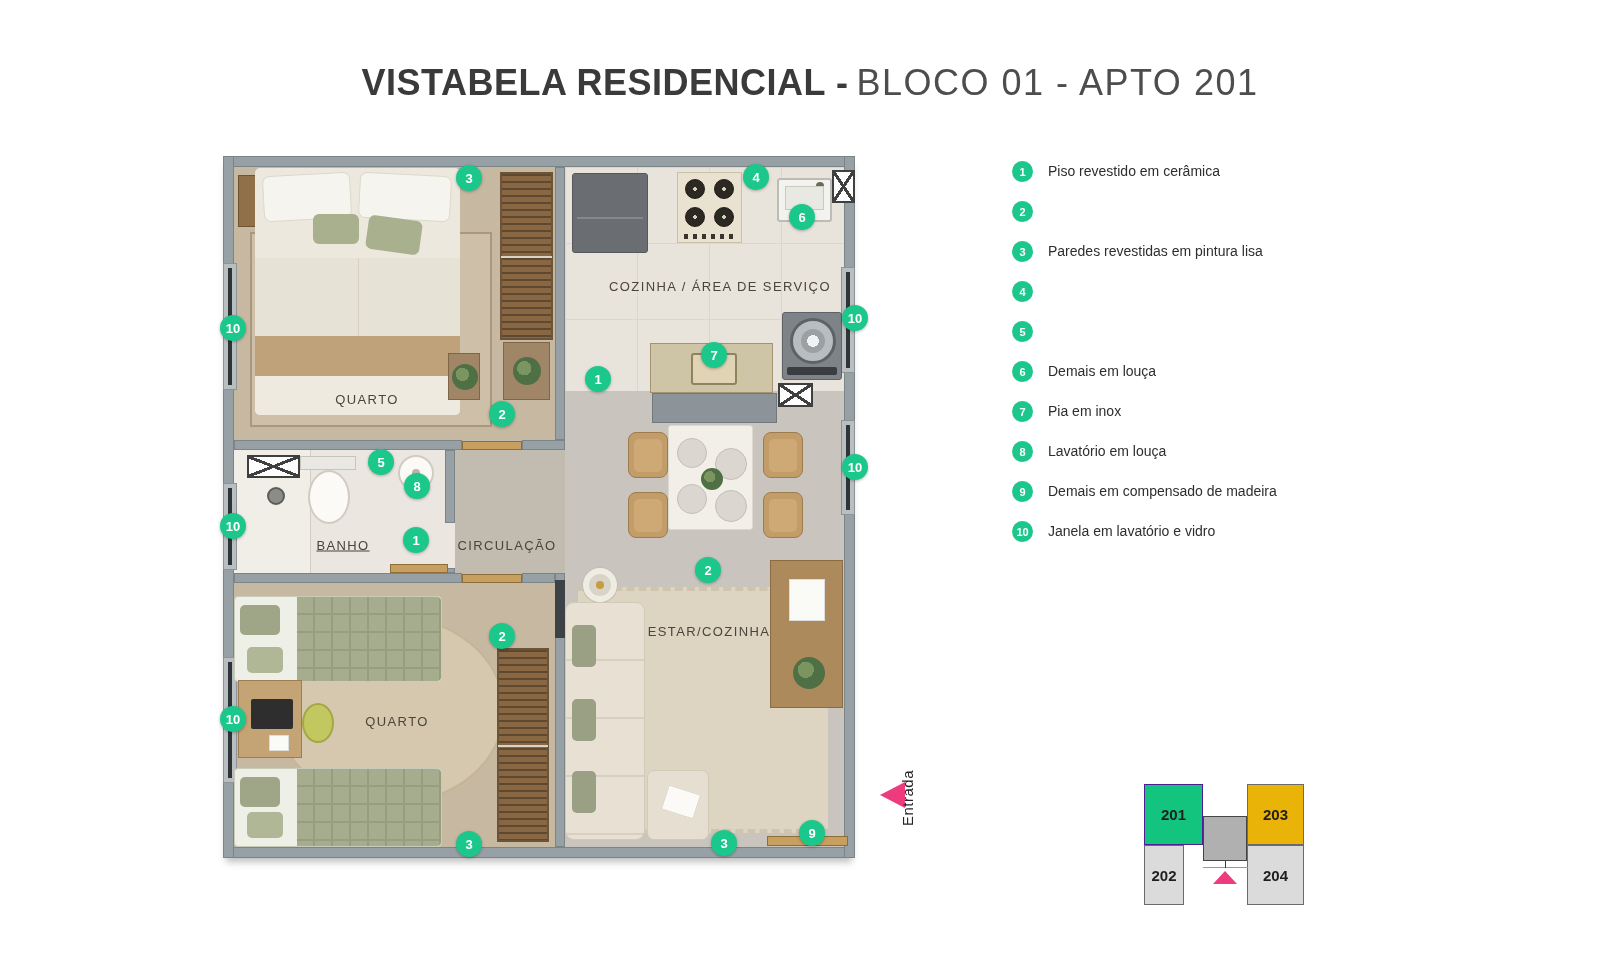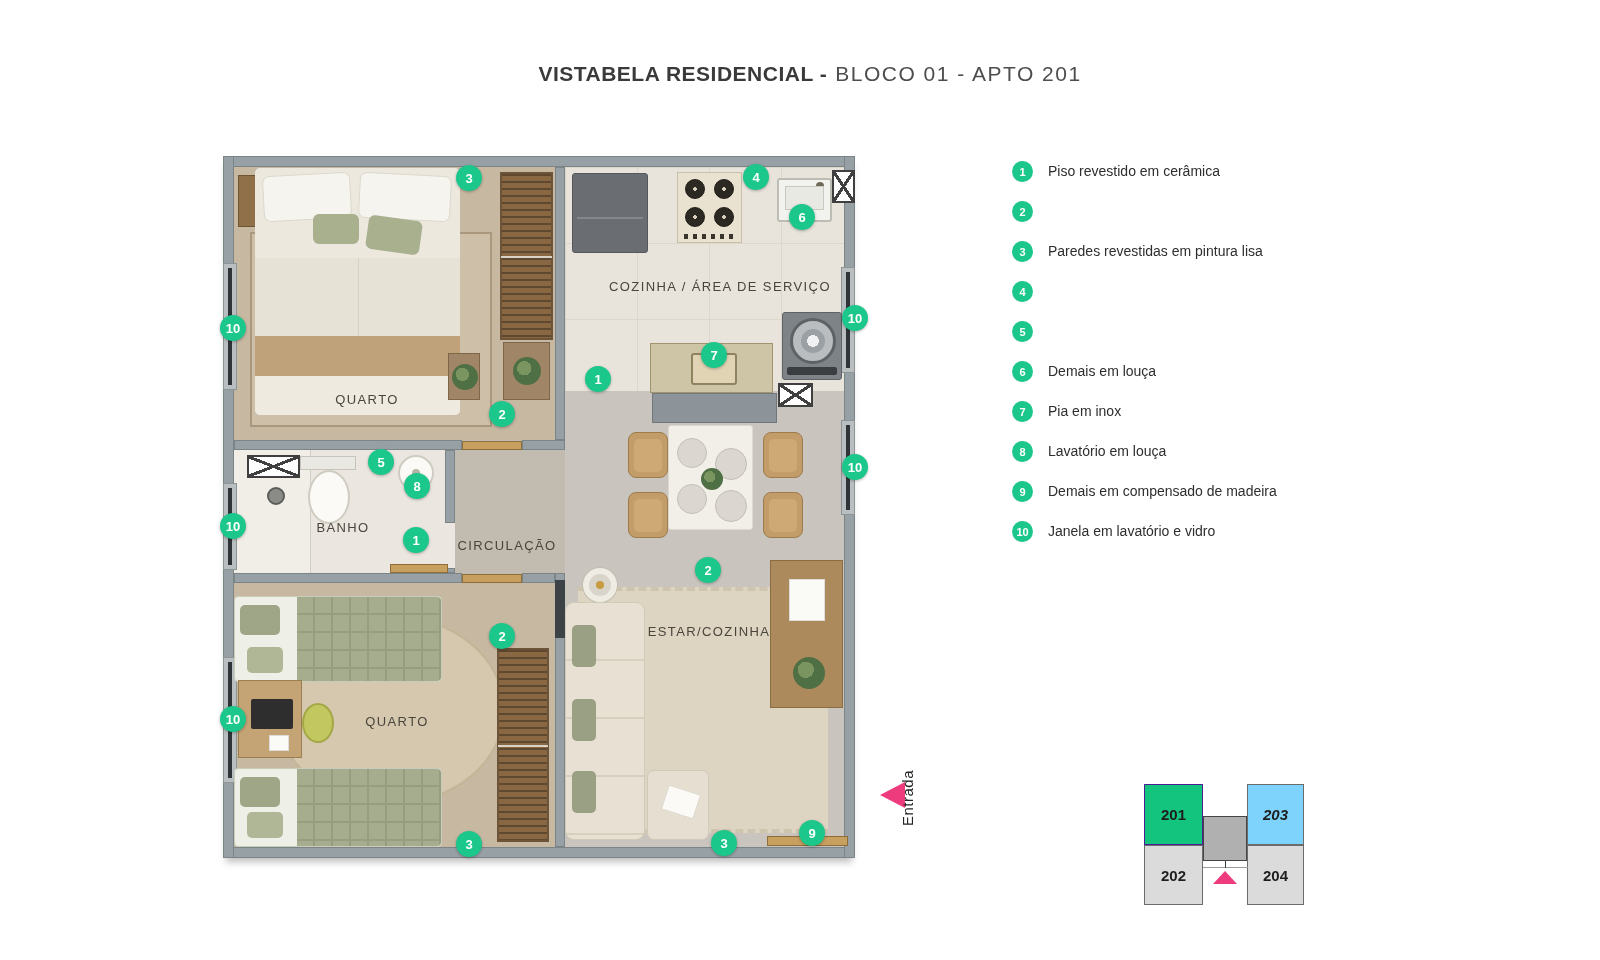--- a/index.html
+++ b/index.html
@@ -1,21 +1,21 @@
 <!DOCTYPE html>
 <html><head>
 <meta charset="utf-8">
 <style>
   * { box-sizing: border-box; margin: 0; padding: 0; }
   html,body { width:1600px; height:960px; background:#ffffff; overflow:hidden;
               font-family:"Liberation Sans", sans-serif; position:relative; }
 
   
   .title { position:absolute; top:62px; left:810px; transform:translateX(-50%);
-           white-space:nowrap; font-size:21px; color:#3a3a3a; }
+           white-space:nowrap; font-size:36px; color:#3a3a3a; }
   .title b { font-weight:800; letter-spacing:.5px; }
   .title span { font-weight:300; color:#4d4d4d; letter-spacing:1.5px; margin-left:8px; }
 
   
   .plan { position:absolute; left:223px; top:156px; width:632px; height:702px;
           box-shadow:0 7px 7px -3px rgba(110,110,110,.45); }
   .abs { position:absolute; }
 
   .wall { position:absolute; background:#97a0a5; box-shadow:inset 0 0 0 1px #7b8487; }
   .floor { position:absolute; }
@@ -139,22 +139,22 @@
                   display:flex; align-items:center; justify-content:center; font-size:11px;
                   font-weight:700; flex:0 0 21px; }
   .legend-text { margin:0 0 0 15px; font-size:14px; line-height:18px; color:#2e2e2e;
                  text-align:justify; padding-top:1px; }
 
   
   .unit-map { position:absolute; left:1120px; top:758px; width:200px; height:160px; }
   .unit { position:absolute; display:flex; align-items:center; justify-content:center;
           font-size:15px; font-weight:700; color:#1e1e1e; }
   .u-201 { left:24px; top:26px; width:59px; height:61px; background:#13c47f; border:1px solid #4c1d95; z-index:2; }
-  .u-202 { left:24px; top:87px; width:59px; height:60px; background:#dbdbdb; border:1px solid #6b6b6b; }
-  .u-203 { left:127px; top:26px; width:57px; height:61px; background:#7dd3fc; border:1px solid #6b6b6b;font-style:italic; }
+  .u-202 { left:24px; top:87px; width:40px; height:60px; background:#dbdbdb; border:1px solid #6b6b6b; }
+  .u-203 { left:127px; top:26px; width:57px; height:61px; background:#eab308; border:1px solid #6b6b6b; }
   .u-204 { left:127px; top:87px; width:57px; height:60px; background:#dbdbdb; border:1px solid #6b6b6b; }
   .u-core { left:83px; top:58px; width:44px; height:45px; background:#b0b0b0; border:1px solid #454545; z-index:1; }
   .u-line { left:83px; top:109px; width:45px; height:0; border-top:1px solid #9b9b9b; }
   .u-tick { left:105px; top:102px; width:1px; height:8px; background:#3c3c3c; }
   .u-tri  { left:93px; top:113px; width:0; height:0; border-left:12px solid transparent;
             border-right:12px solid transparent; border-bottom:13px solid #ee3b7e; }
 </style>
 </head>
 <body>
 
@@ -295,21 +295,21 @@
 
   <div class="door" style="left:239px;top:285px;width:60px;height:9px;"></div>
   <div class="door" style="left:239px;top:418px;width:60px;height:9px;"></div>
   <div class="door" style="left:167px;top:408px;width:58px;height:9px;"></div>
   <div class="door" style="left:544px;top:680px;width:81px;height:10px;"></div>
 
   <div>
 
   <div class="room-label" style="left: 144px; top: 243px;">QUARTO</div>
       <div class="room-label" style="left: 497px; top: 130px;">COZINHA / ÁREA DE SERVIÇO</div>
-      <div class="room-label" style="left: 120px; top: 371px;">BANHO</div>
+      <div class="room-label" style="left: 120px; top: 389px; text-decoration: underline;">BANHO</div>
       <div class="room-label" style="left: 284px; top: 389px;">CIRCULAÇÃO</div>
       <div class="room-label" style="left: 174px; top: 565px;">QUARTO</div>
       <div class="room-label" style="left: 486px; top: 475px;">ESTAR/COZINHA</div>
     </div>
 
   <div>
 
   <div class="badge" style="left: 246px; top: 22px;">
         <span>3</span>
       </div>

